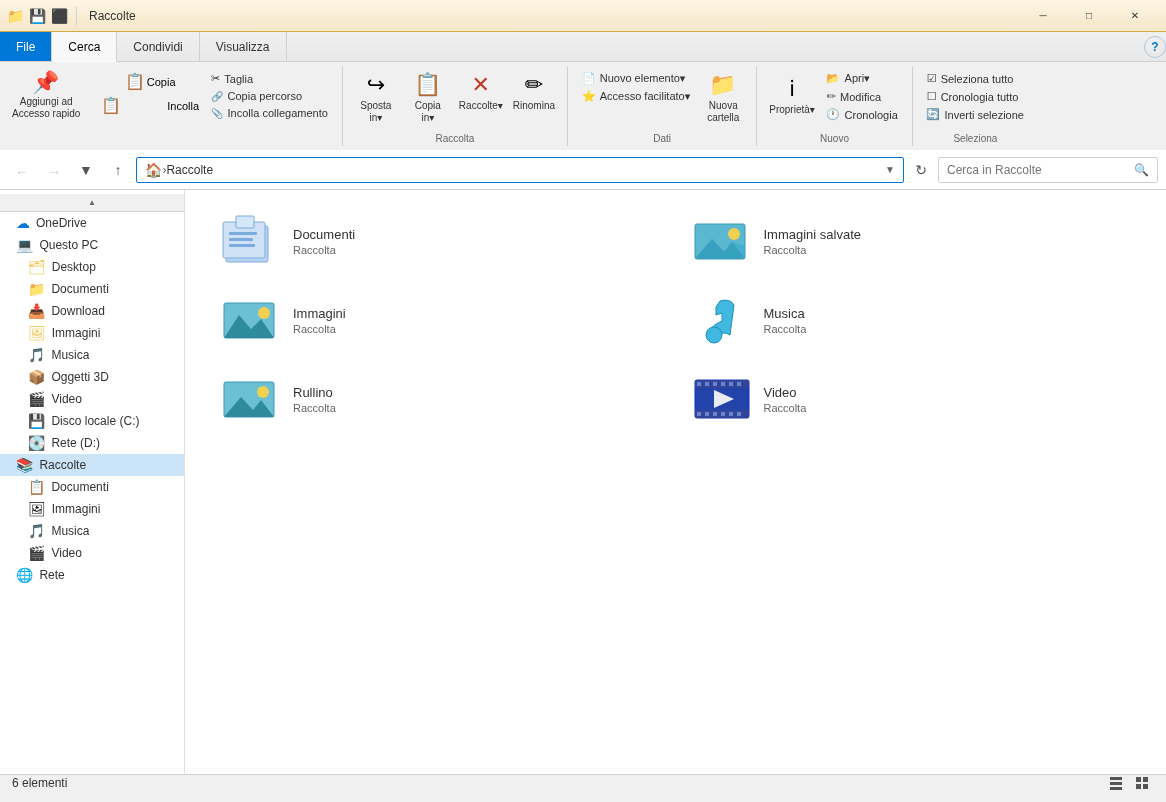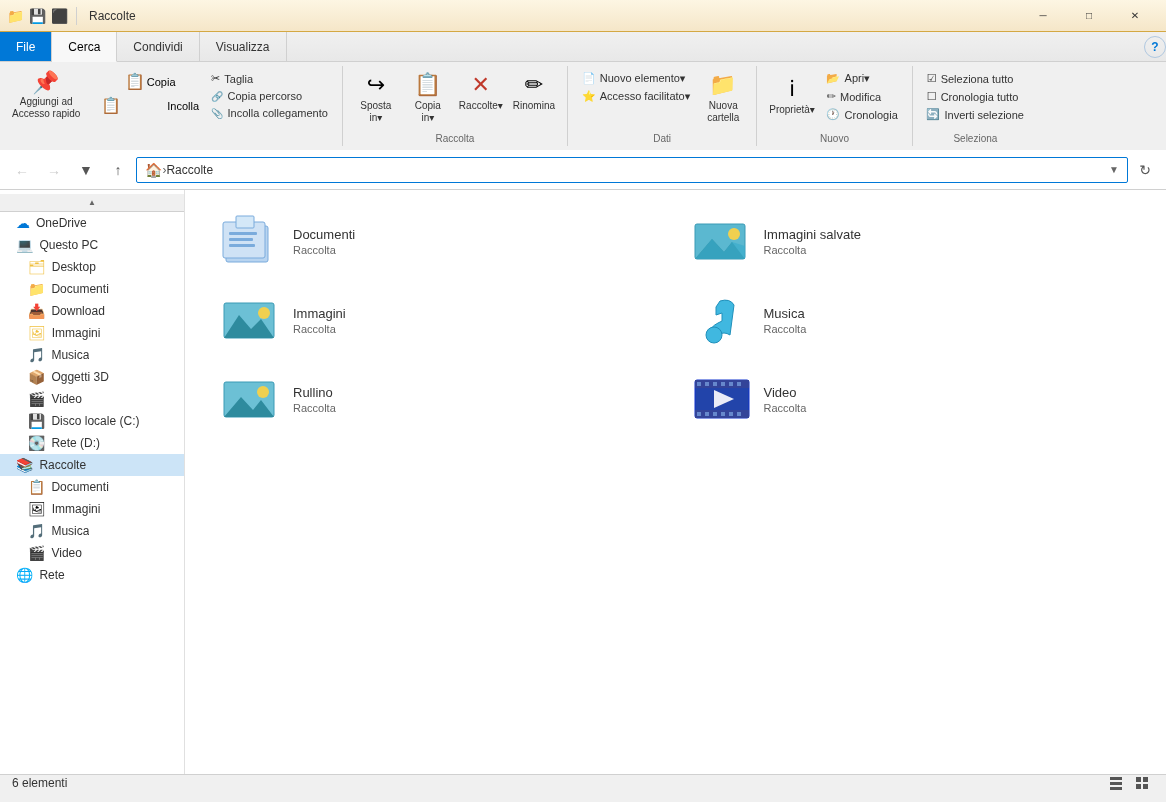--- a/index.html
+++ b/index.html
@@ -239,20 +239,24 @@
   <div class="nav-btn disabled">→</div>
   <div class="nav-btn">▼</div>
   <div class="nav-btn">↑</div>
   <div class="address-bar">
     <span style="font-size:14px;color:#555;">🏠</span>
     <span class="address-sep">›</span>
     <span style="font-size:12px;color:#333;">Raccolte</span>
     <span class="address-dropdown">▼</span>
   </div>
   <div class="refresh-btn">↻</div>
+  <div class="search-bar">
+    <input type="text" placeholder="Cerca in Raccolte" style="">
+    <span class="search-icon">🔍</span>
+  </div>
 </div>
 
 <div class="main-layout" style="height: calc(100vh - 32px - 30px - 88px - 40px - 28px); min-height: 0;">
 
   <div class="sidebar">
     <div class="scroll-up-btn">▲</div>
 
     <div class="sidebar-item">
       <span class="sidebar-icon" style="color:#0078d7;">☁</span>
       <span class="sidebar-label">OneDrive</span>

